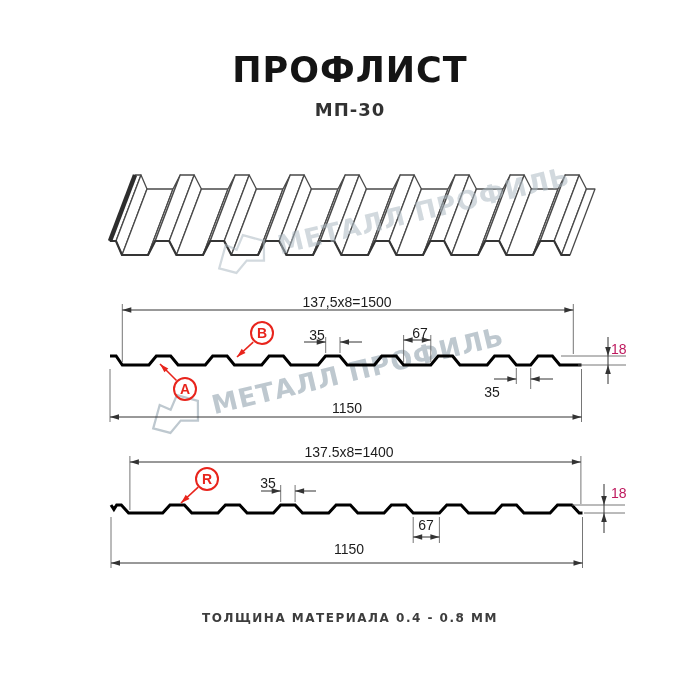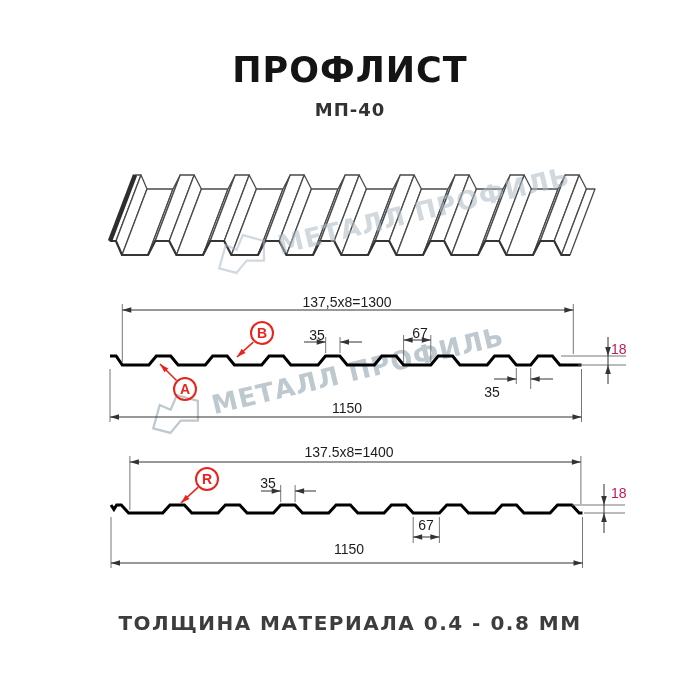--- a/index.html
+++ b/index.html
@@ -5,21 +5,21 @@
   html,body{margin:0;padding:0;background:#fff;}
   .page{position:relative;width:700px;height:700px;background:#fff;overflow:hidden;
         font-family:"Liberation Sans",sans-serif;}
   .title{position:absolute;top:50px;left:0;width:700px;text-align:center;
          font-family:"DejaVu Sans",sans-serif;font-weight:bold;font-size:35px;
          letter-spacing:1px;color:#141414;}
   .subtitle{position:absolute;top:99px;left:0;width:700px;text-align:center;
             font-family:"DejaVu Sans",sans-serif;font-weight:bold;font-size:18px;
             letter-spacing:1px;color:#323232;}
   .footer{position:absolute;top:611px;left:0;width:700px;text-align:center;
-          font-family:"DejaVu Sans",sans-serif;font-weight:bold;font-size:20px;
+          font-family:"DejaVu Sans",sans-serif;font-weight:bold;font-size:12px;
           letter-spacing:1.5px;color:#3d3d3d;}
   svg.draw{position:absolute;overflow:visible;}
   #svg3d{left:96px;top:158px;z-index:2;}
   #svgs1{left:80px;top:280px;z-index:2;}
   #svgs2{left:80px;top:430px;z-index:2;}
   .dim{position:absolute;z-index:4;font-size:14px;color:#1c1c1c;white-space:nowrap;
        transform:translateX(-50%);}
   .dim-left{position:absolute;z-index:4;font-size:14px;color:#be185d;white-space:nowrap;}
   .lbl{position:absolute;z-index:5;width:24px;height:24px;border:2px solid #e8241c;
        border-radius:50%;display:flex;align-items:center;justify-content:center;
@@ -30,21 +30,21 @@
            letter-spacing:1px;color:#aebbc4;white-space:nowrap;}
   .wm1{left:214px;top:240px;z-index:3;opacity:.55;}
   .wm2{left:148px;top:400px;z-index:1;opacity:.8;}
 </style>
 </head>
 <body>
 
 <div class="page">
 
   <div class="title">ПРОФЛИСТ</div>
-  <div class="subtitle">МП-40</div>
+  <div class="subtitle">МП-30</div>
 
   <div class="wm wm1">
     <svg width="56" height="42" viewBox="0 0 100 74">
       <path d="M6,52 L27,14 L44,27 L61,4 L95,23 L87,57 L57,50 L34,67 Z" fill="none" stroke="#aebbc4" stroke-width="4"></path>
     </svg>
     <span>МЕТАЛЛ ПРОФИЛЬ</span>
   </div>
 
   <div class="wm wm2">
     <svg width="56" height="42" viewBox="0 0 100 74">
@@ -156,21 +156,21 @@
       <polygon points="524,83 526.8,92.0 521.2,92.0" fill="#333"></polygon>
       <line x1="31" y1="87" x2="31" y2="138" stroke="#666" stroke-width="0.9"></line>
       <line x1="502.5" y1="87" x2="502.5" y2="138" stroke="#666" stroke-width="0.9"></line>
       <line x1="31" y1="133" x2="502.5" y2="133" stroke="#333" stroke-width="1"></line>
       <polygon points="31,133 40.0,130.2 40.0,135.8" fill="#333"></polygon>
       <polygon points="502.5,133 493.5,135.8 493.5,130.2" fill="#333"></polygon>
       <line x1="118.2" y1="57.1" x2="101" y2="73" stroke="#e8241c" stroke-width="1.6"></line>
       <polygon points="101,73 105.7,64.8 109.5,68.9" fill="#e8241c"></polygon>
     </svg>
 
-  <span class="dim" style="left:347px;top:294px">137,5x8=1300</span>
+  <span class="dim" style="left:347px;top:294px">137,5x8=1500</span>
   <span class="dim" style="left:317px;top:327px">35</span>
   <span class="dim" style="left:420px;top:325px">67</span>
   <span class="dim-left" style="left:611px;top:341px">18</span>
   <span class="dim" style="left:492px;top:384px">35</span>
   <span class="dim" style="left:347px;top:400px">1150</span>
 
   <span class="dim" style="left:349px;top:444px">137.5x8=1400</span>
   <span class="dim" style="left:268px;top:475px">35</span>
   <span class="dim" style="left:426px;top:517px">67</span>
   <span class="dim-left" style="left:611px;top:485px">18</span>

